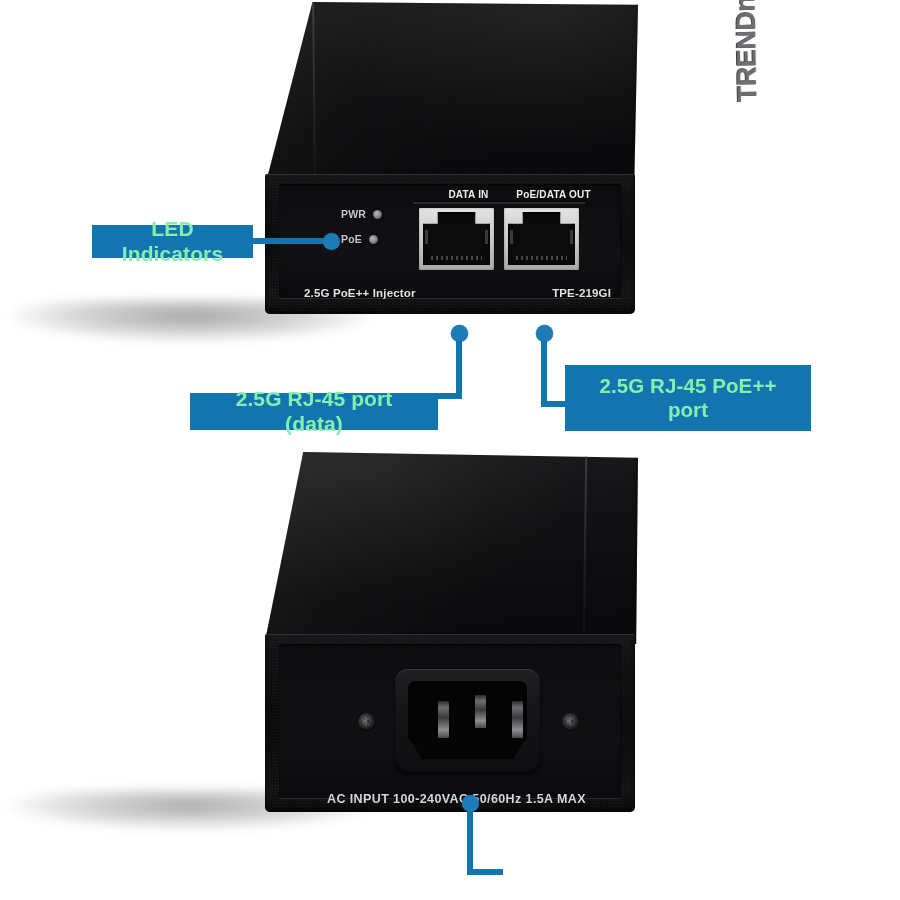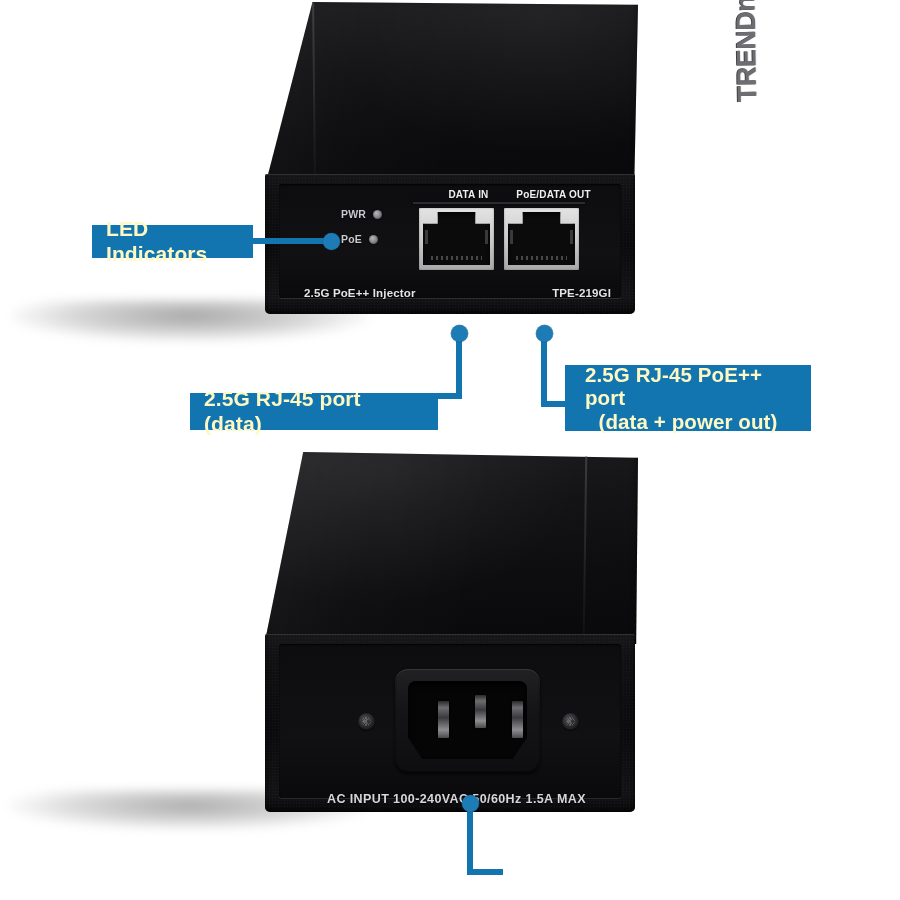--- a/index.html
+++ b/index.html
@@ -20,28 +20,28 @@
     position: absolute;
     inset: 0;
     width: 900px;
     height: 900px;
   }
 
   
   .callout {
     position: absolute;
     background: #1275b0;
-    color: #fef9c3;
+    color: #86efac;
     font-weight: bold;
     display: flex;
     align-items: center;
     justify-content: center;
     letter-spacing: 0.1px;
     line-height: 1.15;
-    text-align: left;
+    text-align: center;
     box-sizing: border-box;
     z-index: 40;
   }
   .callout.single {
     font-size: 21px;
     padding: 0 14px;
   }
   .callout.double {
     font-size: 20.5px;
     padding: 6px 20px;
@@ -511,20 +511,19 @@
   <div class="conn" style="left:432px; top:393px; width:30px; height:6px;"></div>
   <div class="callout single" style="left:190px; top:377px; width:248px; height:37px;margin-top:16px;">
     <span>2.5G RJ-45 port (data)</span>
   </div>
 
   <div class="dot" style="left:536px; top:325px; width:17px; height:17px;"></div>
   <div class="conn" style="left:541px; top:333px; width:6px; height:74px;"></div>
   <div class="conn" style="left:541px; top:401px; width:32px; height:6px;"></div>
   <div class="callout double" style="left:565px; top:365px; width:246px; height:66px;">
     <span>2.5G RJ-45 PoE++ port</span>
-    <span>(data + power out)</span>
   </div>
 
   <div class="dot" style="left:462px; top:795px; width:17px; height:17px;"></div>
   <div class="conn" style="left:467px; top:803px; width:6px; height:72px;"></div>
   <div class="conn" style="left:467px; top:869px; width:36px; height:6px;"></div>
 
 </div>
 
 </body></html>

